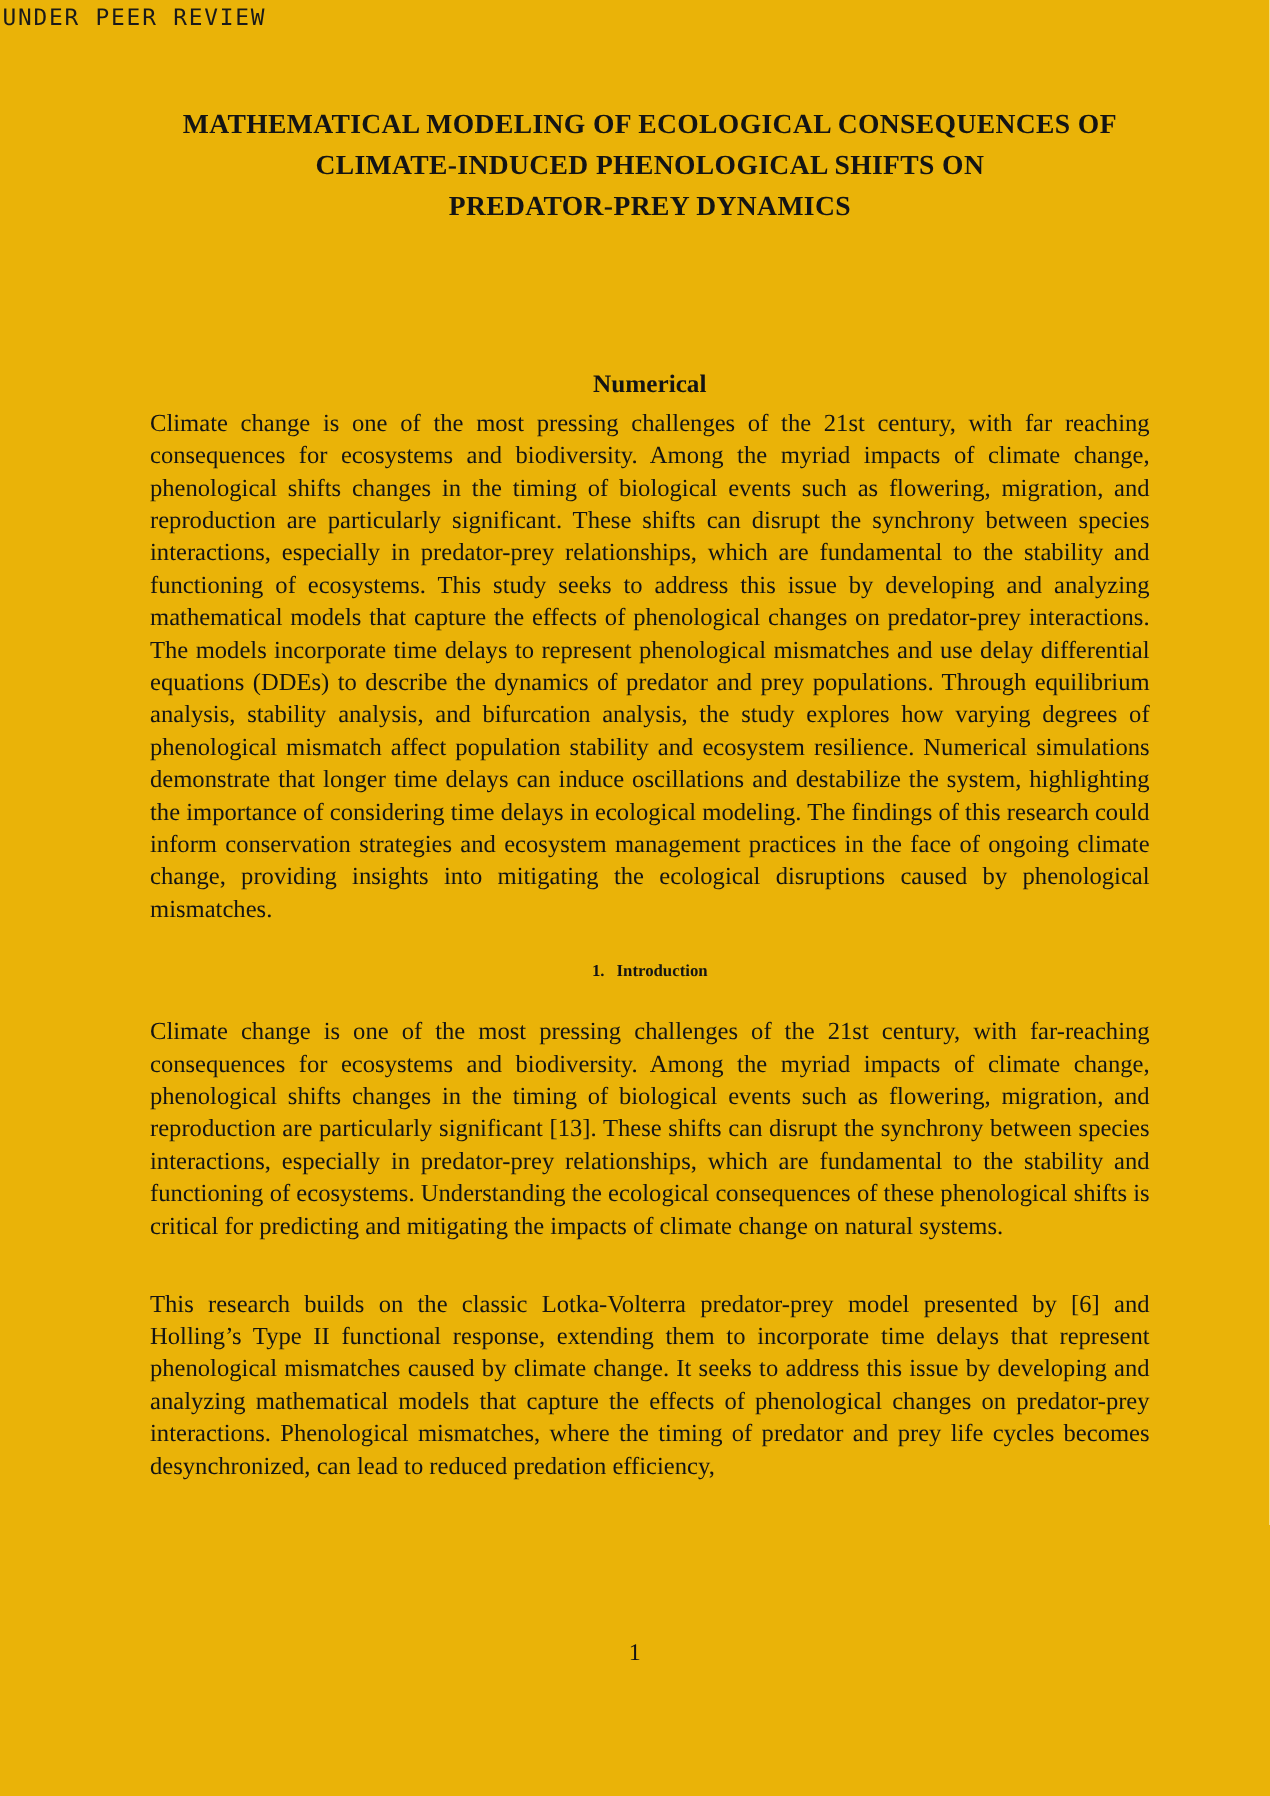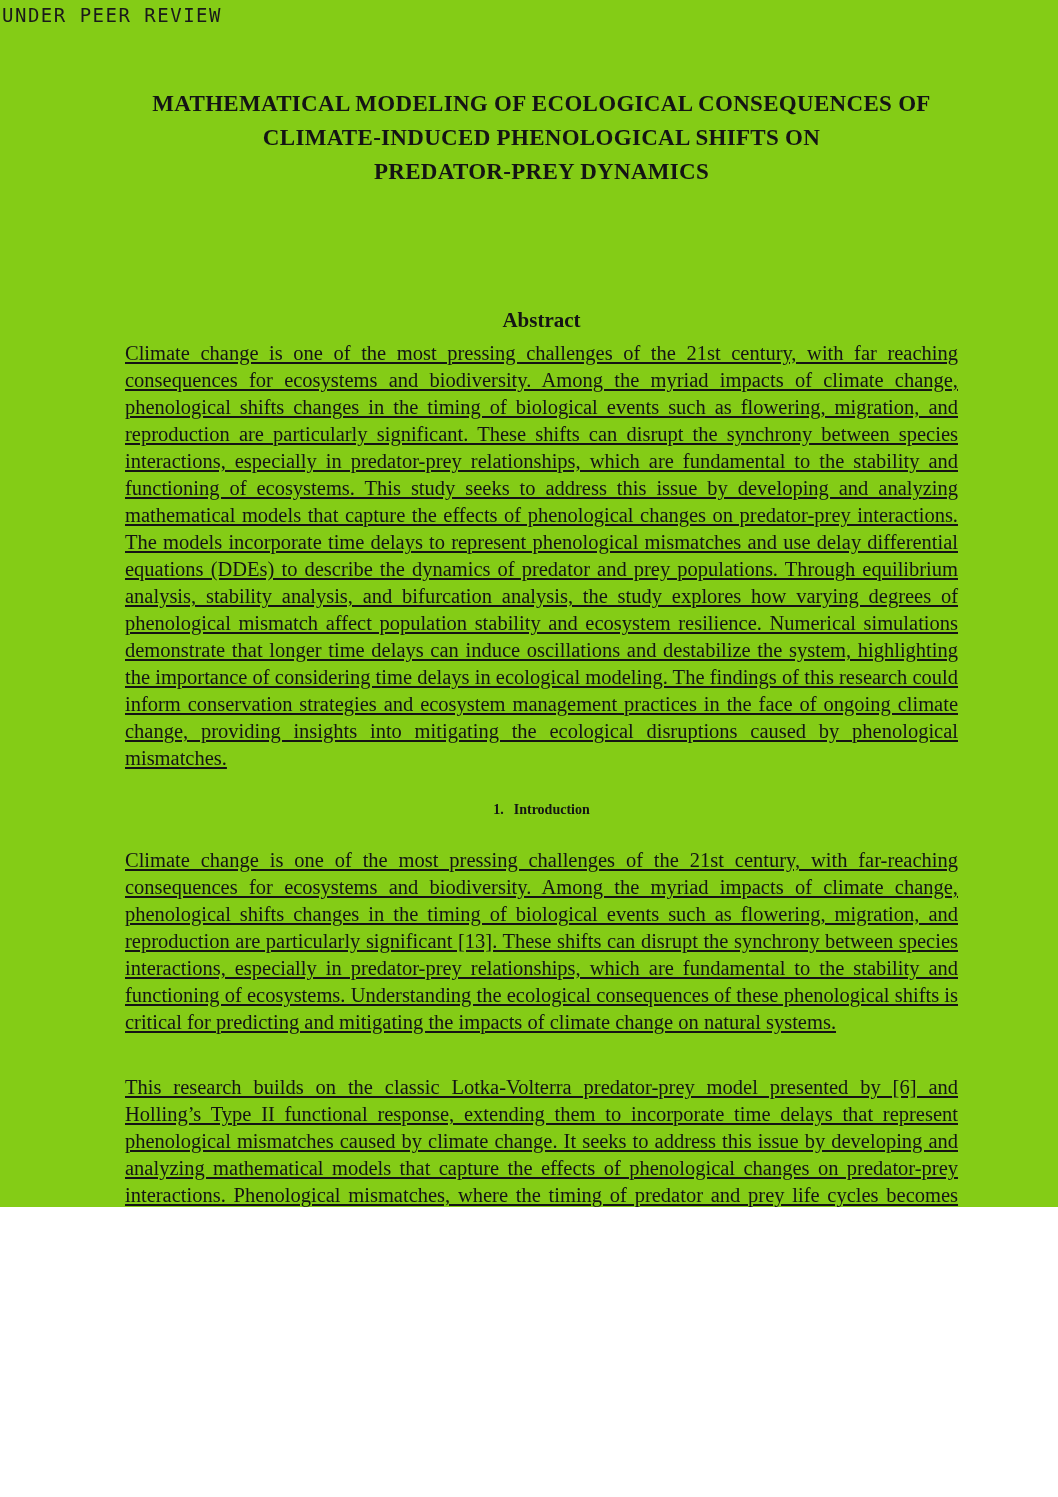--- a/index.html
+++ b/index.html
@@ -3,22 +3,22 @@
 <meta charset="utf-8">
 <style>
   html, body {
     margin: 0;
     padding: 0;
     background: #ffffff;
   }
   .page {
     position: relative;
     width: 1058px;
-    height: 1207px;
-    background: #84cc16;
+    height: 1497px;
+    background: #eab308;
     color: #141414;
     font-family: "Liberation Serif", "DejaVu Serif", serif;
     overflow: hidden;
     box-sizing: border-box;
   }
   .review-watermark {
     position: absolute;
     top: 4px;
     left: 2px;
     font-family: "DejaVu Sans Mono", "Liberation Mono", monospace;
@@ -46,21 +46,20 @@
     text-align: center;
     font-weight: bold;
     font-size: 21px;
     line-height: 26px;
   }
   .body-par {
     margin: 0;
     text-align: justify;
     font-size: 20.5px;
     line-height: 27px;
-    text-decoration: underline;
   }
   .abstract-par {
     margin-top: 7px;
   }
   .keywords-par {
     margin-top: 26px;
   }
   .keywords-par .kw-label {
     font-weight: bold;
   }
@@ -98,21 +97,21 @@
   <div class="review-watermark">UNDER PEER REVIEW</div>
 
   <div class="content">
 
     <div class="paper-title">
       <div>MATHEMATICAL MODELING OF ECOLOGICAL CONSEQUENCES OF</div>
       <div>CLIMATE-INDUCED PHENOLOGICAL SHIFTS ON</div>
       <div>PREDATOR-PREY DYNAMICS</div>
     </div>
 
-    <div class="abstract-heading">Abstract</div>
+    <div class="abstract-heading">Numerical</div>
 
     <p class="body-par abstract-par">Climate change is one of the most pressing challenges of the 21st century, with far reaching consequences for ecosystems and biodiversity. Among the myriad impacts of climate change, phenological shifts changes in the timing of biological events such as flowering, migration, and reproduction are particularly significant. These shifts can disrupt the synchrony between species interactions, especially in predator-prey relationships, which are fundamental to the stability and functioning of ecosystems. This study seeks to address this issue by developing and analyzing mathematical models that capture the effects of phenological changes on predator-prey interactions. The models incorporate time delays to represent phenological mismatches and use delay differential equations (DDEs) to describe the dynamics of predator and prey populations. Through equilibrium analysis, stability analysis, and bifurcation analysis, the study explores how varying degrees of phenological mismatch affect population stability and ecosystem resilience. Numerical simulations demonstrate that longer time delays can induce oscillations and destabilize the system, highlighting the importance of considering time delays in ecological modeling. The findings of this research could inform conservation strategies and ecosystem management practices in the face of ongoing climate change, providing insights into mitigating the ecological disruptions caused by phenological mismatches.</p>
 
 
     <div class="section-heading"><span class="sec-num">1.</span><span>Introduction</span></div>
 
     <p class="body-par intro-par-1">Climate change is one of the most pressing challenges of the 21st century, with far-reaching consequences for ecosystems and biodiversity. Among the myriad impacts of climate change, phenological shifts changes in the timing of biological events such as flowering, migration, and reproduction are particularly significant [13]. These shifts can disrupt the synchrony between species interactions, especially in predator-prey relationships, which are fundamental to the stability and functioning of ecosystems. Understanding the ecological consequences of these phenological shifts is critical for predicting and mitigating the impacts of climate change on natural systems.</p>
 
     <p class="body-par intro-par-2">This research builds on the classic Lotka-Volterra predator-prey model presented by [6] and Holling’s Type II functional response, extending them to incorporate time delays that represent phenological mismatches caused by climate change. It seeks to address this issue by developing and analyzing mathematical models that capture the effects of phenological changes on predator-prey interactions. Phenological mismatches, where the timing of predator and prey life cycles becomes desynchronized, can lead to reduced predation efficiency,</p>
 

